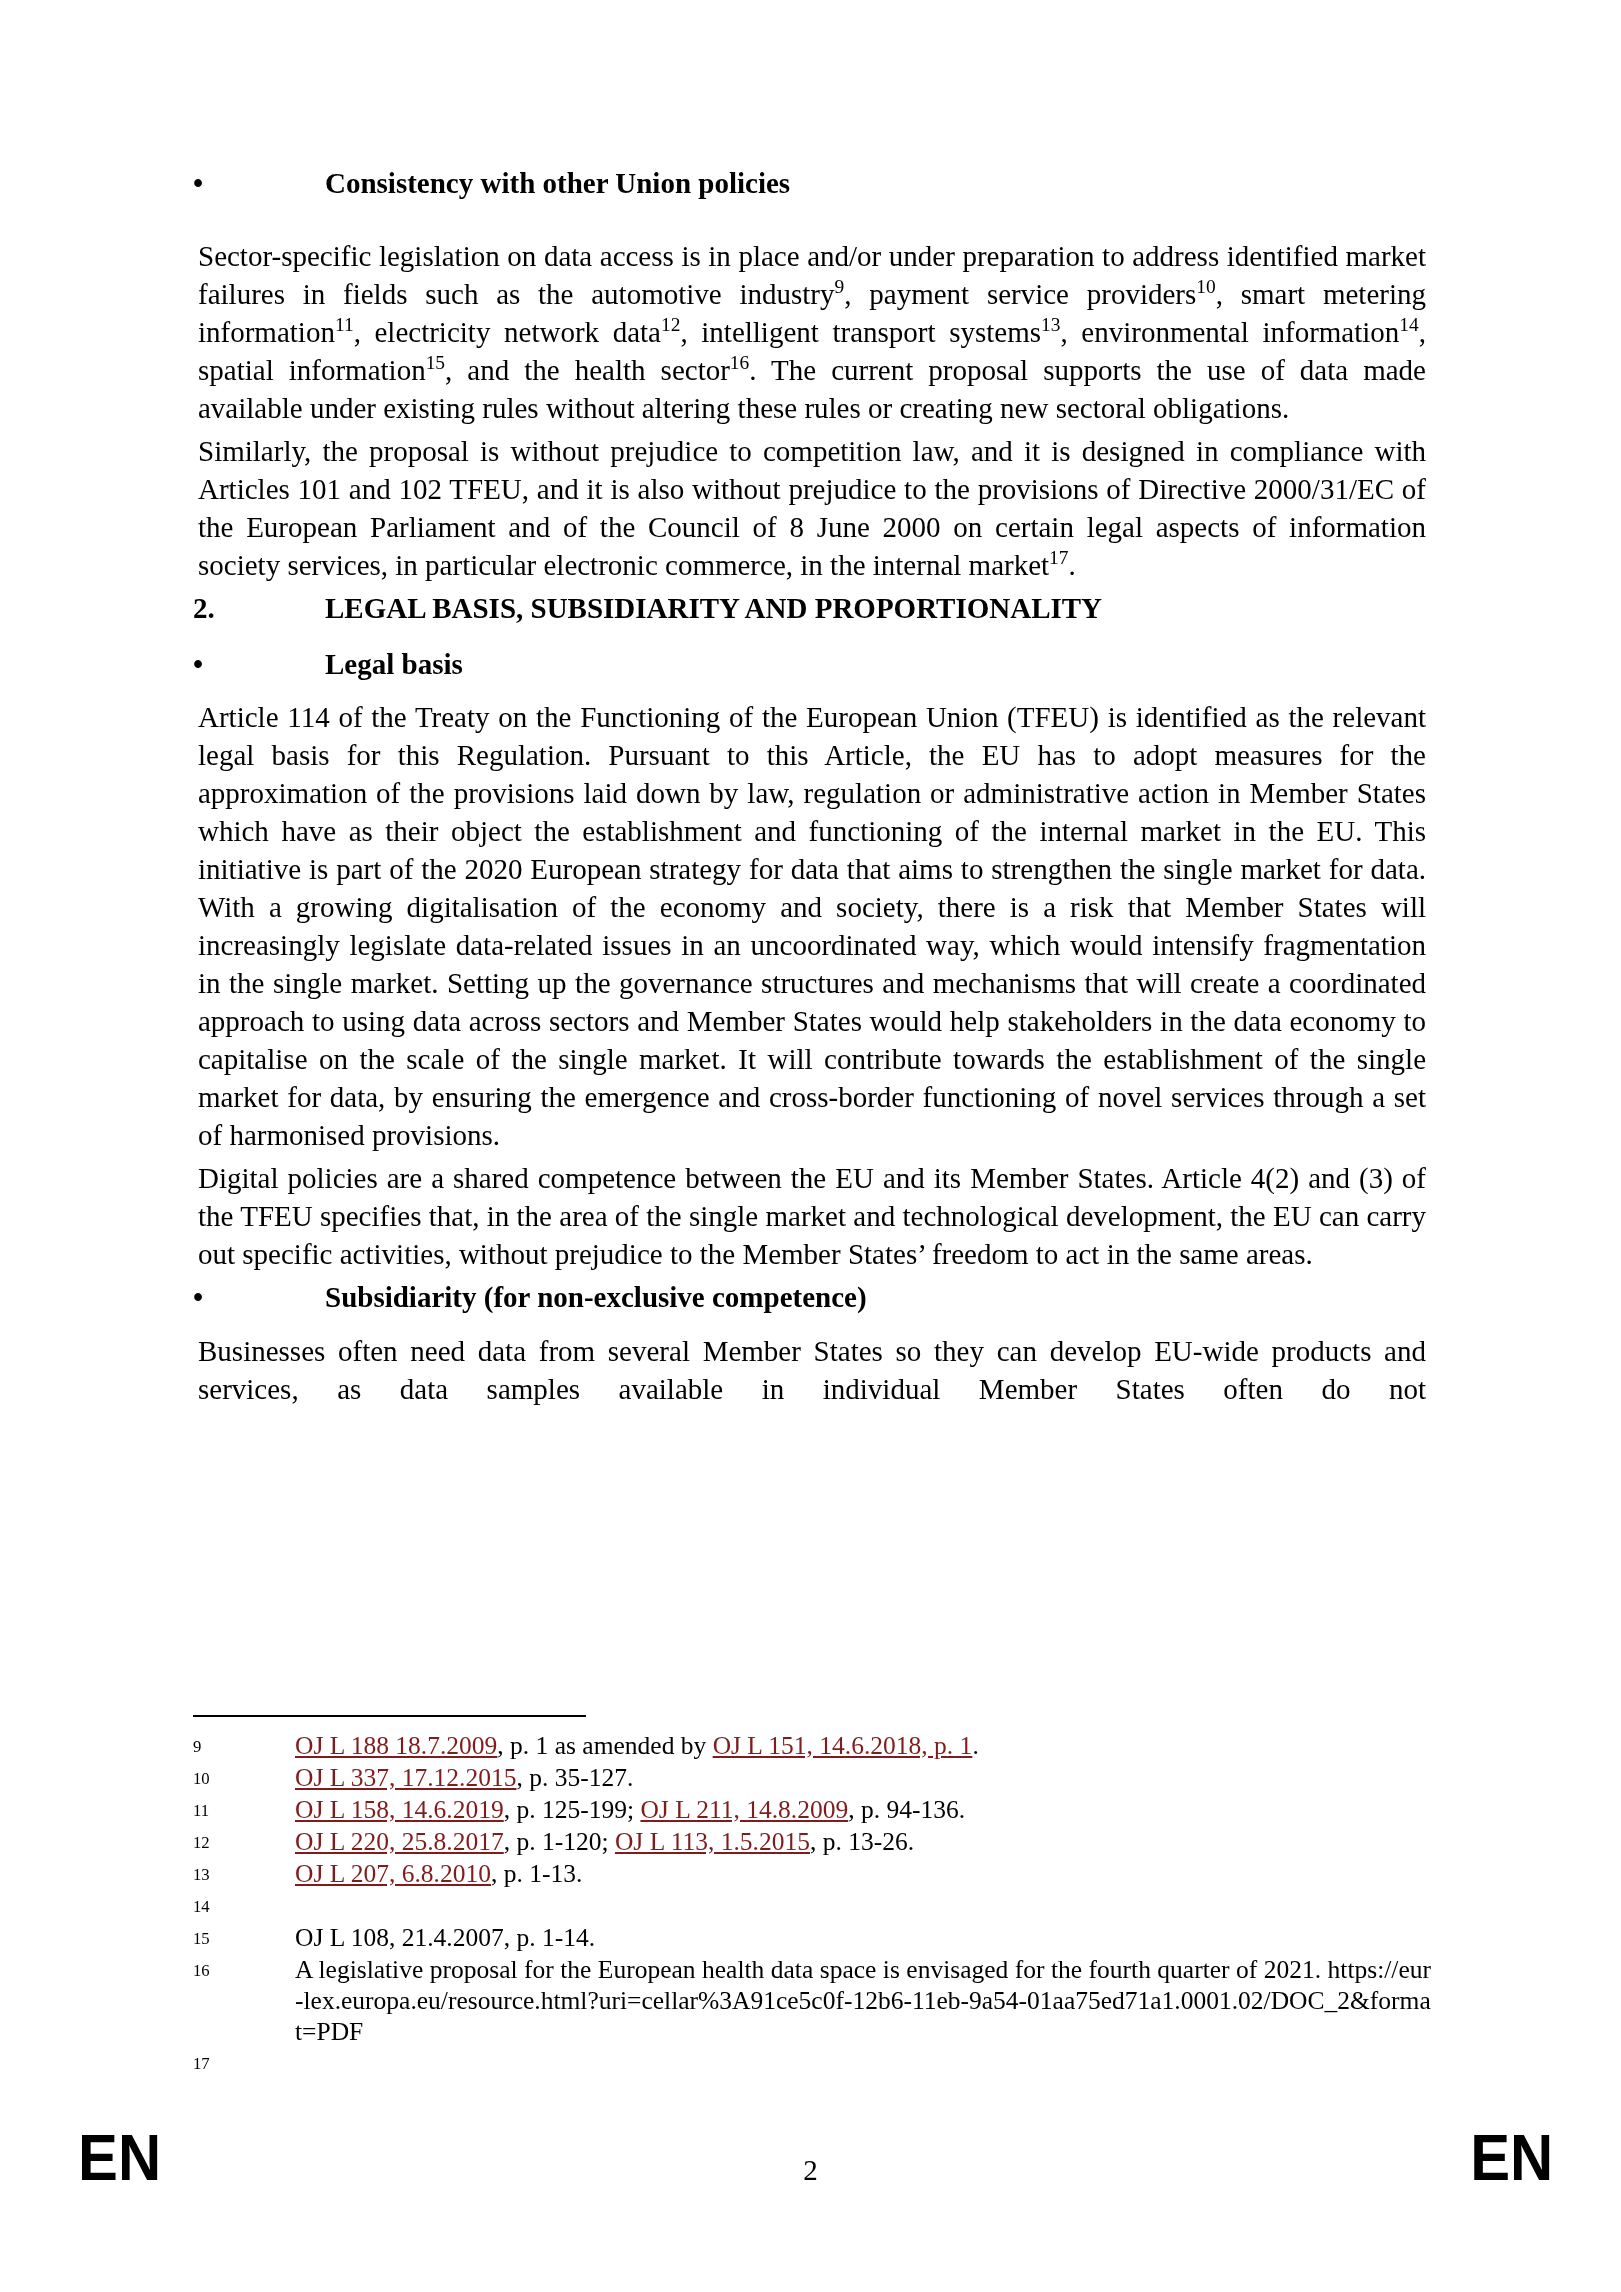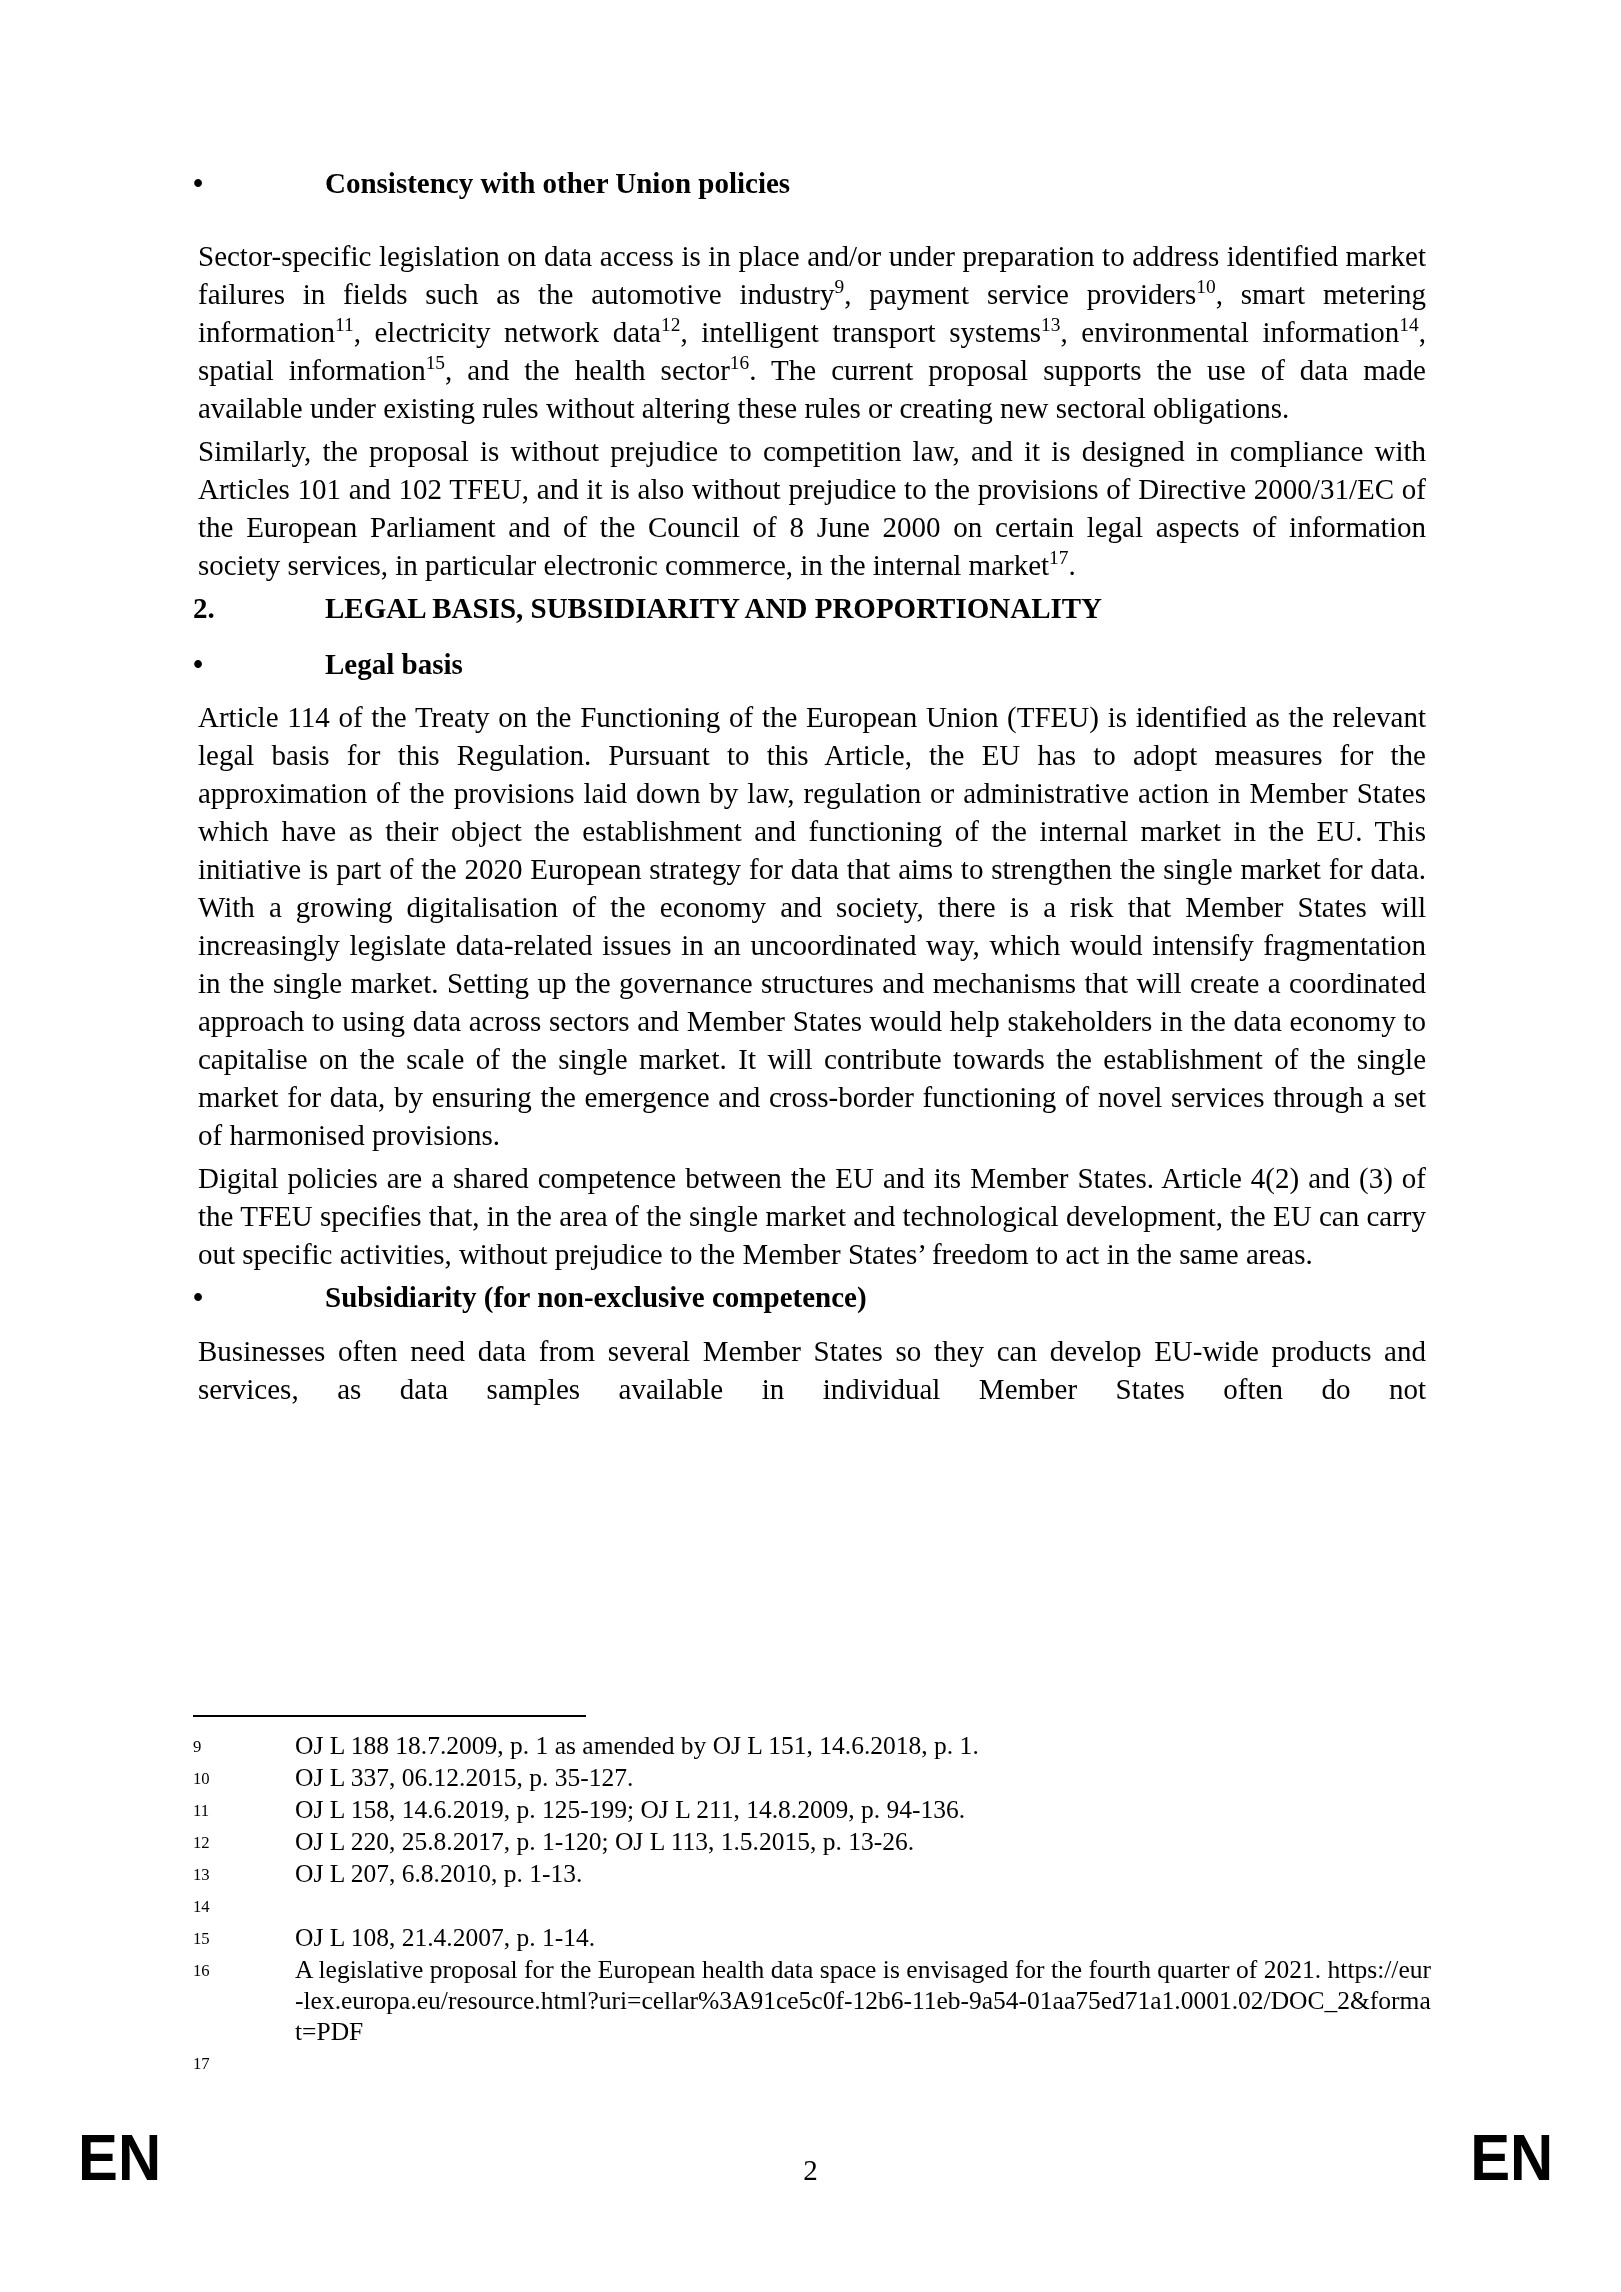--- a/index.html
+++ b/index.html
@@ -55,21 +55,21 @@
     margin: 0 0 12.7px 0;
   }
   .fn-row { display: flex; align-items: flex-start; }
   .fn-num {
     flex: 0 0 102px;
     font-size: 16.7px;
     line-height: 31px;
     padding-top: 1px;
   }
   .fn-text { flex: 1; text-align: justify; }
-  .oj-link { color: #000000; cursor: pointer; }
+  .oj-link { color: #7f1d1d; text-decoration: underline; cursor: pointer; }
   .url-text { word-break: break-all; }
   .footer-en {
     position: absolute;
     top: 2125px;
     font-family: "Liberation Sans", "DejaVu Sans", sans-serif;
     font-weight: bold;
     font-size: 65px;
     line-height: 65px;
   }
   .footer-en.left  { left: 78px;  transform: scaleX(0.92); transform-origin: left top; }
@@ -125,21 +125,21 @@
 
   <div class="footnotes">
     <hr class="fn-sep">
 
     <div class="fn-row">
       <span class="fn-num">9</span>
       <span class="fn-text"><a class="oj-link">OJ L 188 18.7.2009</a>, p. 1 as amended by <a class="oj-link">OJ L 151, 14.6.2018, p. 1</a>.</span>
     </div>
     <div class="fn-row">
       <span class="fn-num">10</span>
-      <span class="fn-text"><a class="oj-link">OJ L 337, 06.12.2015</a>, p. 35-127.</span>
+      <span class="fn-text"><a class="oj-link">OJ L 337, 17.12.2015</a>, p. 35-127.</span>
     </div>
     <div class="fn-row">
       <span class="fn-num">11</span>
       <span class="fn-text"><a class="oj-link">OJ L 158, 14.6.2019</a>, p. 125-199; <a class="oj-link">OJ L 211, 14.8.2009</a>, p. 94-136.</span>
     </div>
     <div class="fn-row">
       <span class="fn-num">12</span>
       <span class="fn-text"><a class="oj-link">OJ L 220, 25.8.2017</a>, p. 1-120; <a class="oj-link">OJ L 113, 1.5.2015</a>, p. 13-26.</span>
     </div>
     <div class="fn-row">

